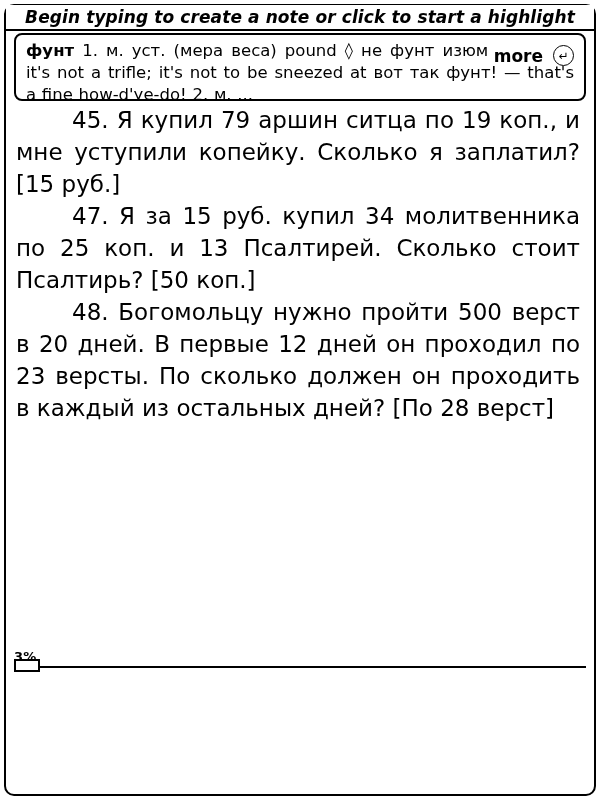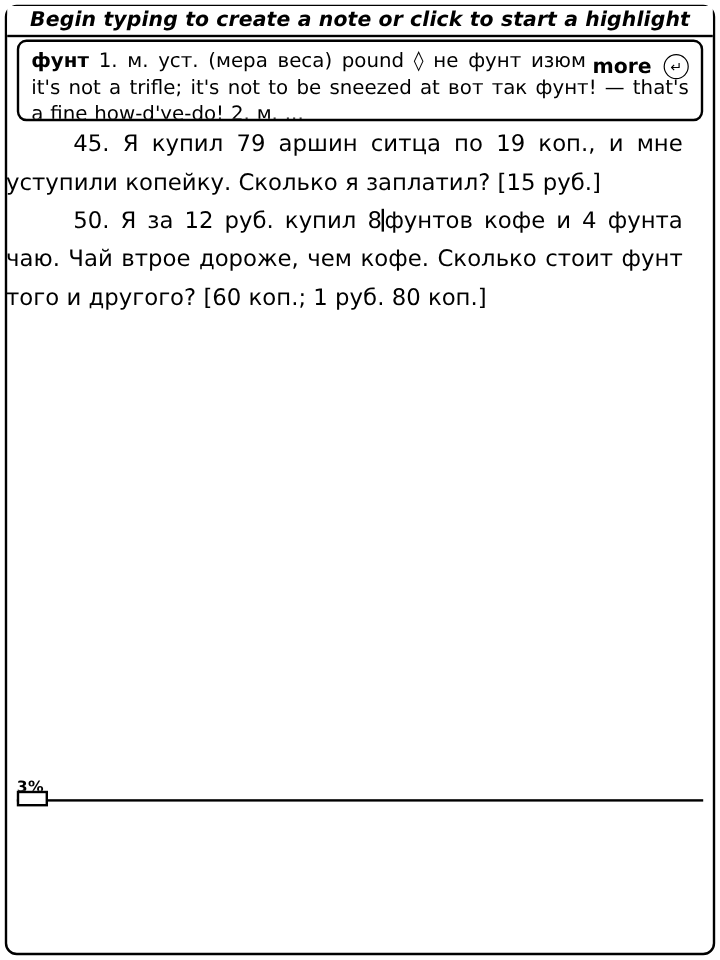--- a/index.html
+++ b/index.html
@@ -100,24 +100,24 @@
     border-radius: 50%;
     display: inline-flex;
     align-items: center;
     justify-content: center;
     font-size: 12px;
     line-height: 1;
   }
   
   .book-text {
     position: absolute;
-    left: 5px;
+    left: 16px;
     top: 104px;
     width: 564px;
-    font-size: 19px;
+    font-size: 23px;
     line-height: 32px;
     text-align: justify;
     color: #000;
   }
   .book-text p {
     margin: 0;
     text-indent: 56px;
     text-align: justify;
   }
   .book-text p:last-child {
@@ -178,21 +178,22 @@
       <span>1. м. уст. (мера веса) pound ◊ не фунт изюму разг. — it's not a trifle; it's not to be sneezed at вот так фунт! — that's a fine how-d'ye-do! 2. м. ...</span>
     </div>
     <div class="more-wrap">
       <span class="more-label">more</span>
       <span class="more-icon">↵</span>
     </div>
   </div>
 
   <div class="book-text">
     <p>45. Я купил 79 аршин ситца по 19 коп., и мне уступили копейку. Сколько я заплатил? [15 руб.]</p>
-    <p><span>50. Я за 12 руб. купил 8</span><span class="caret"></span><span>фунтов кофе и 4 фунта чаю. Чай втрое дороже, чем кофе. Сколько стоит фунт того и другого? [60 коп.; 1 руб. 80 коп.]</span></p>
+    <p>47. Я за 15 руб. купил 34 молитвенника по 25 коп. и 13 Псалтирей. Сколько стоит Псалтирь? [50 коп.]</p>
+    <p>48. Богомольцу нужно пройти 500 верст в 20 дней. В первые 12 дней он проходил по 23 версты. По сколько должен он проходить в каждый из остальных дней? [По 28 верст]</p>
   </div>
 
   <div class="footer">
     <div class="progress-label">3%</div>
     <div class="progress-track">
       <div class="progress-thumb"></div>
     </div>
   </div>
 
 </div>

